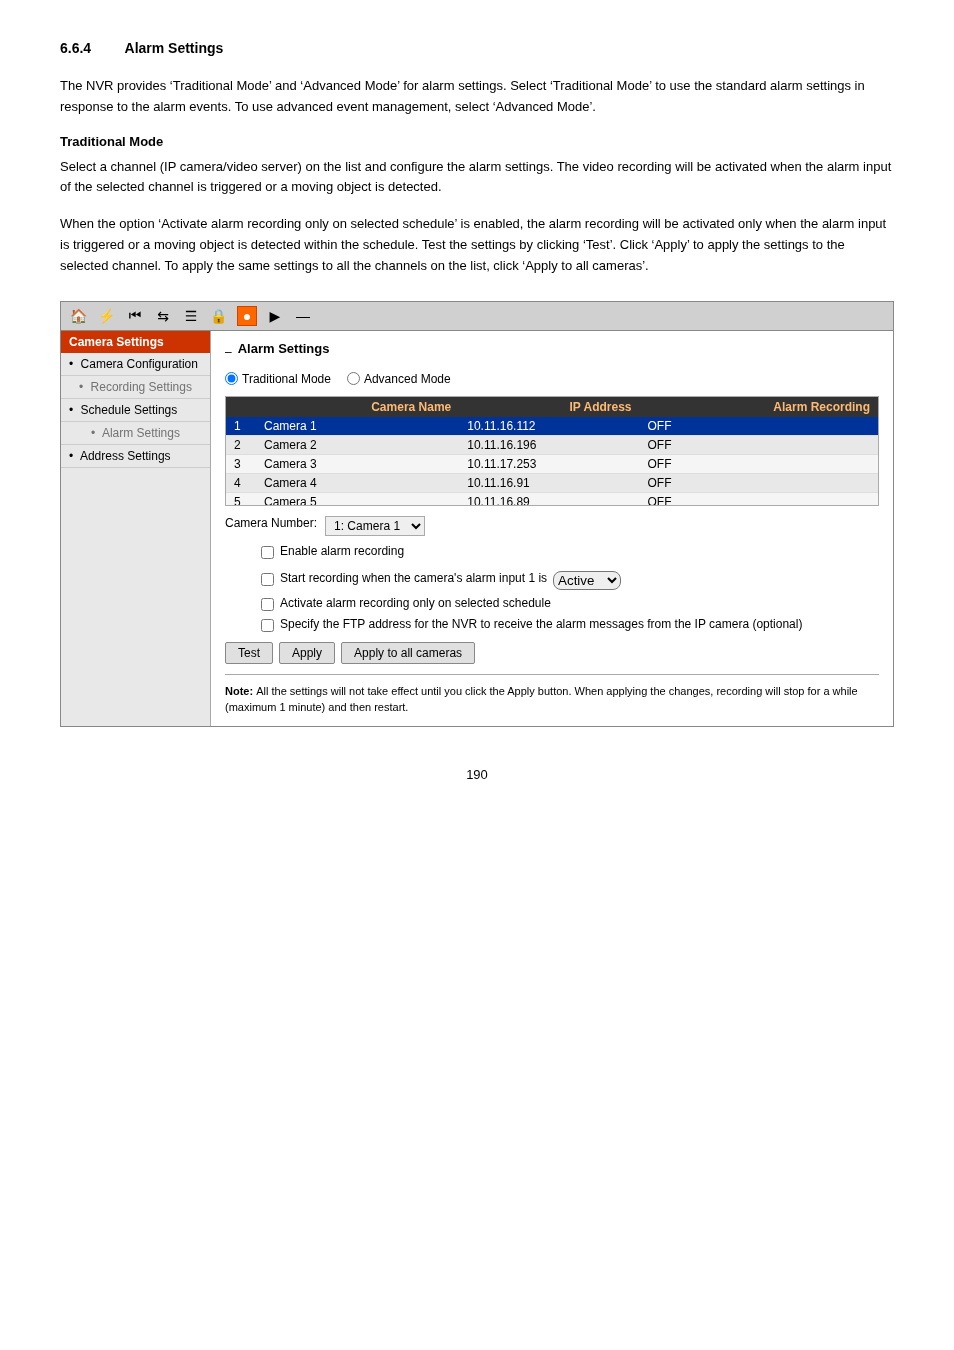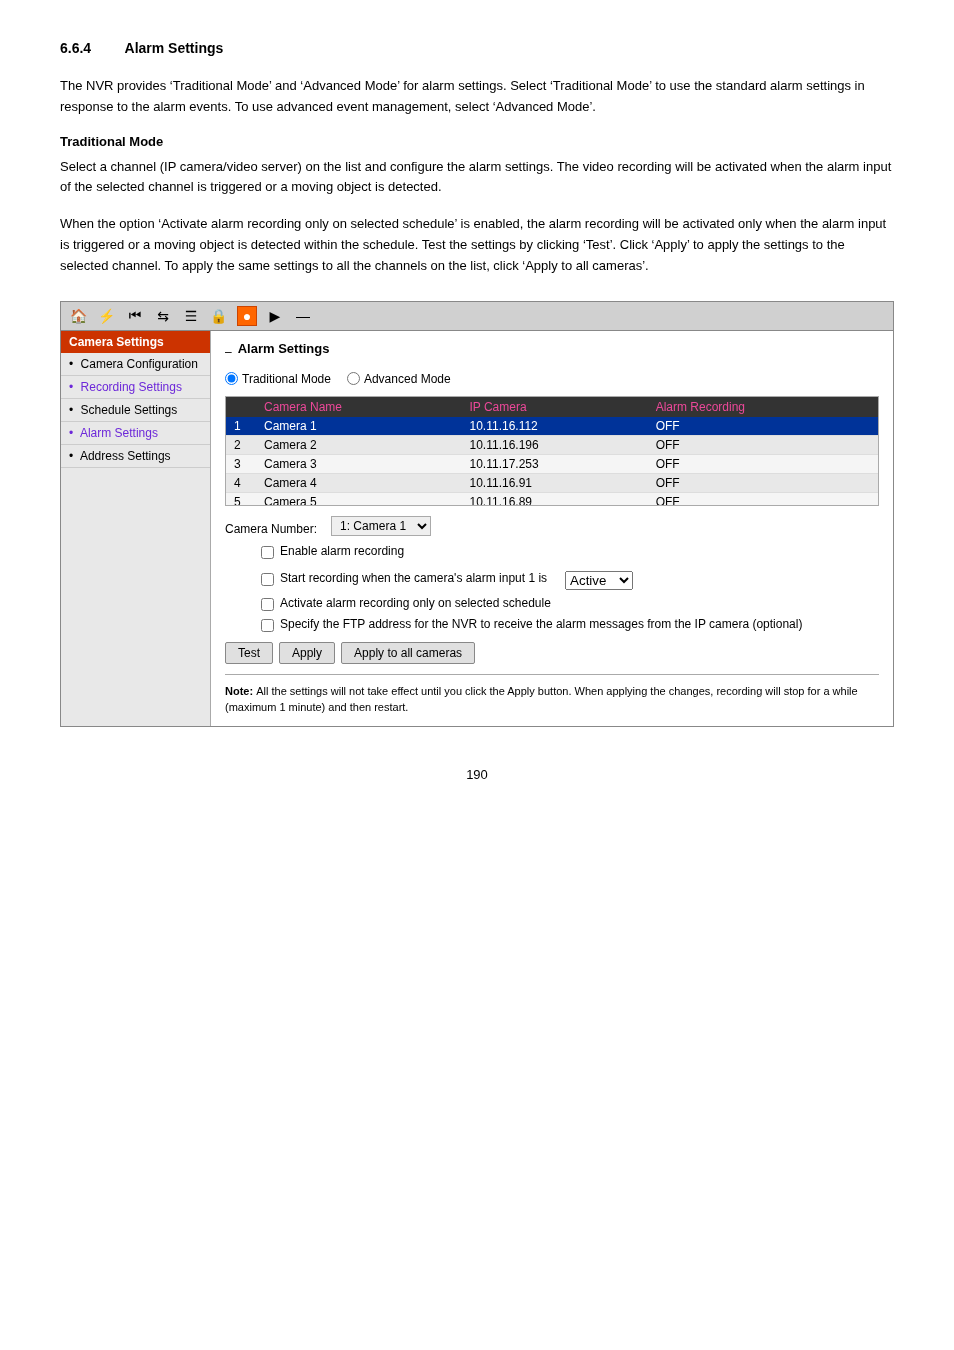--- a/index.html
+++ b/index.html
@@ -95,21 +95,22 @@
 
     .sidebar-item {
       padding: 4px 8px;
       font-size: 12px;
       color: #000;
       cursor: pointer;
       border-bottom: 1px solid #ccc;
     }
 
     .sidebar-item.active {
-      color: #6d28d9;
+      color: #737373;
+      text-align: center;
     }
 
     .sidebar-item .bullet {
       margin-right: 4px;
     }
 
     
     .content-area {
       flex: 1;
       padding: 10px 14px;
@@ -140,24 +141,24 @@
     
     .camera-table {
       width: 100%;
       border-collapse: collapse;
       font-size: 12px;
       margin-bottom: 10px;
     }
 
     .camera-table th {
       background: #333;
-      color: #ec4899;
+      color: #fdba74;
       padding: 3px 8px;
-      text-align: left;
-      font-weight: normal;
+      text-align: right;
+      font-weight: bold;
     }
 
     .camera-table td {
       padding: 2px 8px;
       border-bottom: 1px solid #ddd;
     }
 
     .camera-table tr:nth-child(odd) {
       background: #f5f5f5;
     }
@@ -174,22 +175,22 @@
     .camera-table-wrapper {
       height: 110px;
       overflow-y: auto;
       border: 1px solid #aaa;
       margin-bottom: 10px;
     }
 
     
     .form-row {
       display: flex;
-      align-items: flex-end;
-      gap: 14px;
+      align-items: flex-start;
+      gap: 8px;
       margin-bottom: 8px;
       font-size: 12px;
     }
 
     .form-row label {
       white-space: nowrap;
     }
 
     .form-row select {
       font-size: 12px;
@@ -336,21 +337,21 @@
             <span>Advanced Mode</span>
           </label>
         </div>
 
         <div class="camera-table-wrapper">
           <table class="camera-table">
             <thead>
               <tr>
                 <th style="width:30px;"></th>
                 <th>Camera Name</th>
-                <th>IP Camera</th>
+                <th>IP Address</th>
                 <th>Alarm Recording</th>
               </tr>
             </thead>
             <tbody id="camera-tbody">
             <tr class="selected">
       <td>1</td>
       <td>Camera 1</td>
       <td>10.11.16.112</td>
       <td>OFF</td>
     </tr>
@@ -393,21 +394,21 @@
           <label for="enable_alarm">Enable alarm recording</label>
         </div>
 
         <div style="height:6px;"></div>
 
         <div class="checkbox-row">
           <input type="checkbox" id="start_on_alarm" style="">
           <label for="start_on_alarm">
             <span>Start recording when the camera's alarm input 1 is</span>
           </label>
-          <select style="margin-left:12px;">
+          <select style="margin-left:0;border-radius:8px;">
             <option>Active</option>
             <option>Inactive</option>
           </select>
         </div>
 
 
         <div class="checkbox-row">
           <input type="checkbox" id="activate_schedule" style="">
           <label for="activate_schedule">Activate alarm recording only on selected schedule</label>
         </div>

